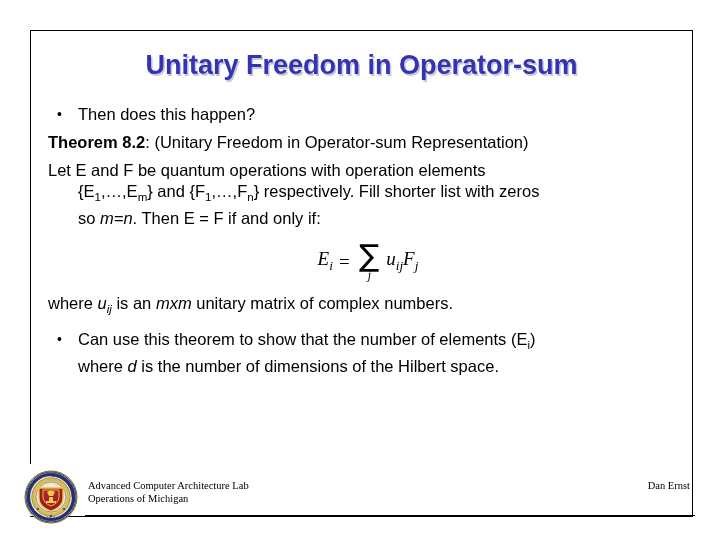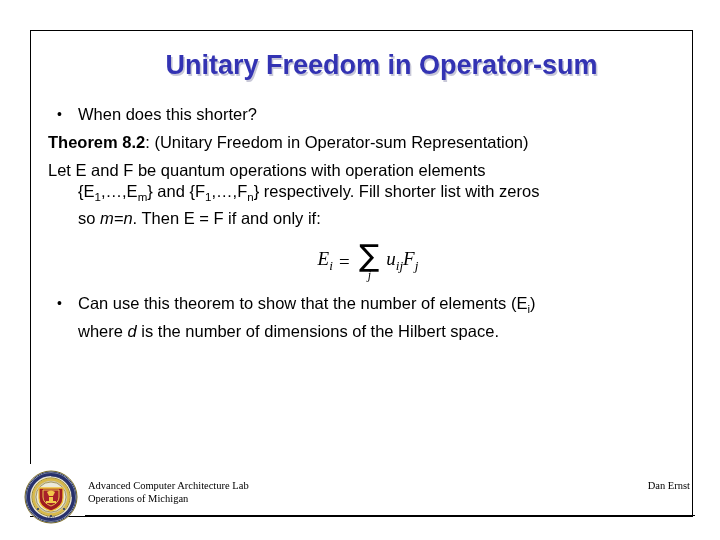--- a/index.html
+++ b/index.html
@@ -42,21 +42,20 @@
     left: 30px;
     top: 50px;
     width: 663px;
     text-align: center;
     font-size: 27px;
     font-weight: bold;
     color: #3333b3;
     text-shadow: 1.5px 1.5px 0 #c8c8d8;
     letter-spacing: 0px;
     white-space: nowrap;
-    padding-left: 20px;
   }
 
   
   .body-area {
     position: absolute;
     left: 48px;
     top: 104px;
     width: 630px;
     font-size: 16.5px;
     line-height: 21px;
@@ -165,21 +164,21 @@
 <body>
 
 <div class="slide-frame"></div>
 
 <div class="title">Unitary Freedom in Operator-sum</div>
 
 <div class="body-area">
 
   <div class="bullet-line">
     <span class="bullet">•</span>
-    <span>When does this shorter?</span>
+    <span>Then does this happen?</span>
   </div>
 
   <div class="theorem-line">
     <span class="theorem-label">Theorem 8.2</span><span>: (Unitary Freedom in Operator-sum Representation)</span>
   </div>
 
   <div class="para">
     <span>Let E and F  be quantum operations with operation elements</span>
     <span class="ind"><span>{E</span><sub>1</sub><span>,…,E</span><sub>m</sub><span>} and {F</span><sub>1</sub><span>,…,F</span><sub>n</sub><span>} respectively.  Fill shorter list with zeros</span></span>
     <span class="ind"><span>so </span><span class="it">m=n</span><span>.  Then E = F if and only if:</span></span>
@@ -190,20 +189,21 @@
       <span class="eqlead"><span>E</span><sub>i</sub></span>
       <span class="eqlead">=</span>
       <span class="sum-wrap">
         <span class="sigma">∑</span>
         <span class="sum-idx">j</span>
       </span>
       <span class="eqlead"><span>u</span><sub>ij</sub><span>F</span><sub>j</sub></span>
     </span>
   </div>
 
+  <div class="where-line"><span>where </span><span class="it">u</span><sub class="it">ij</sub><span> is an </span><span class="it">mxm</span><span> unitary matrix of complex numbers.</span></div>
 
   <div class="bullet-line">
     <span class="bullet">•</span>
     <span><span>Can use this theorem to show that the number of elements (E</span><sub>i</sub><span>)</span></span>
     <span class="cont"><span>where </span><span class="it">d</span><span> is the number of dimensions of the Hilbert space.</span></span>
   </div>
 
 </div>
 
 <div class="frame-gap"></div>

